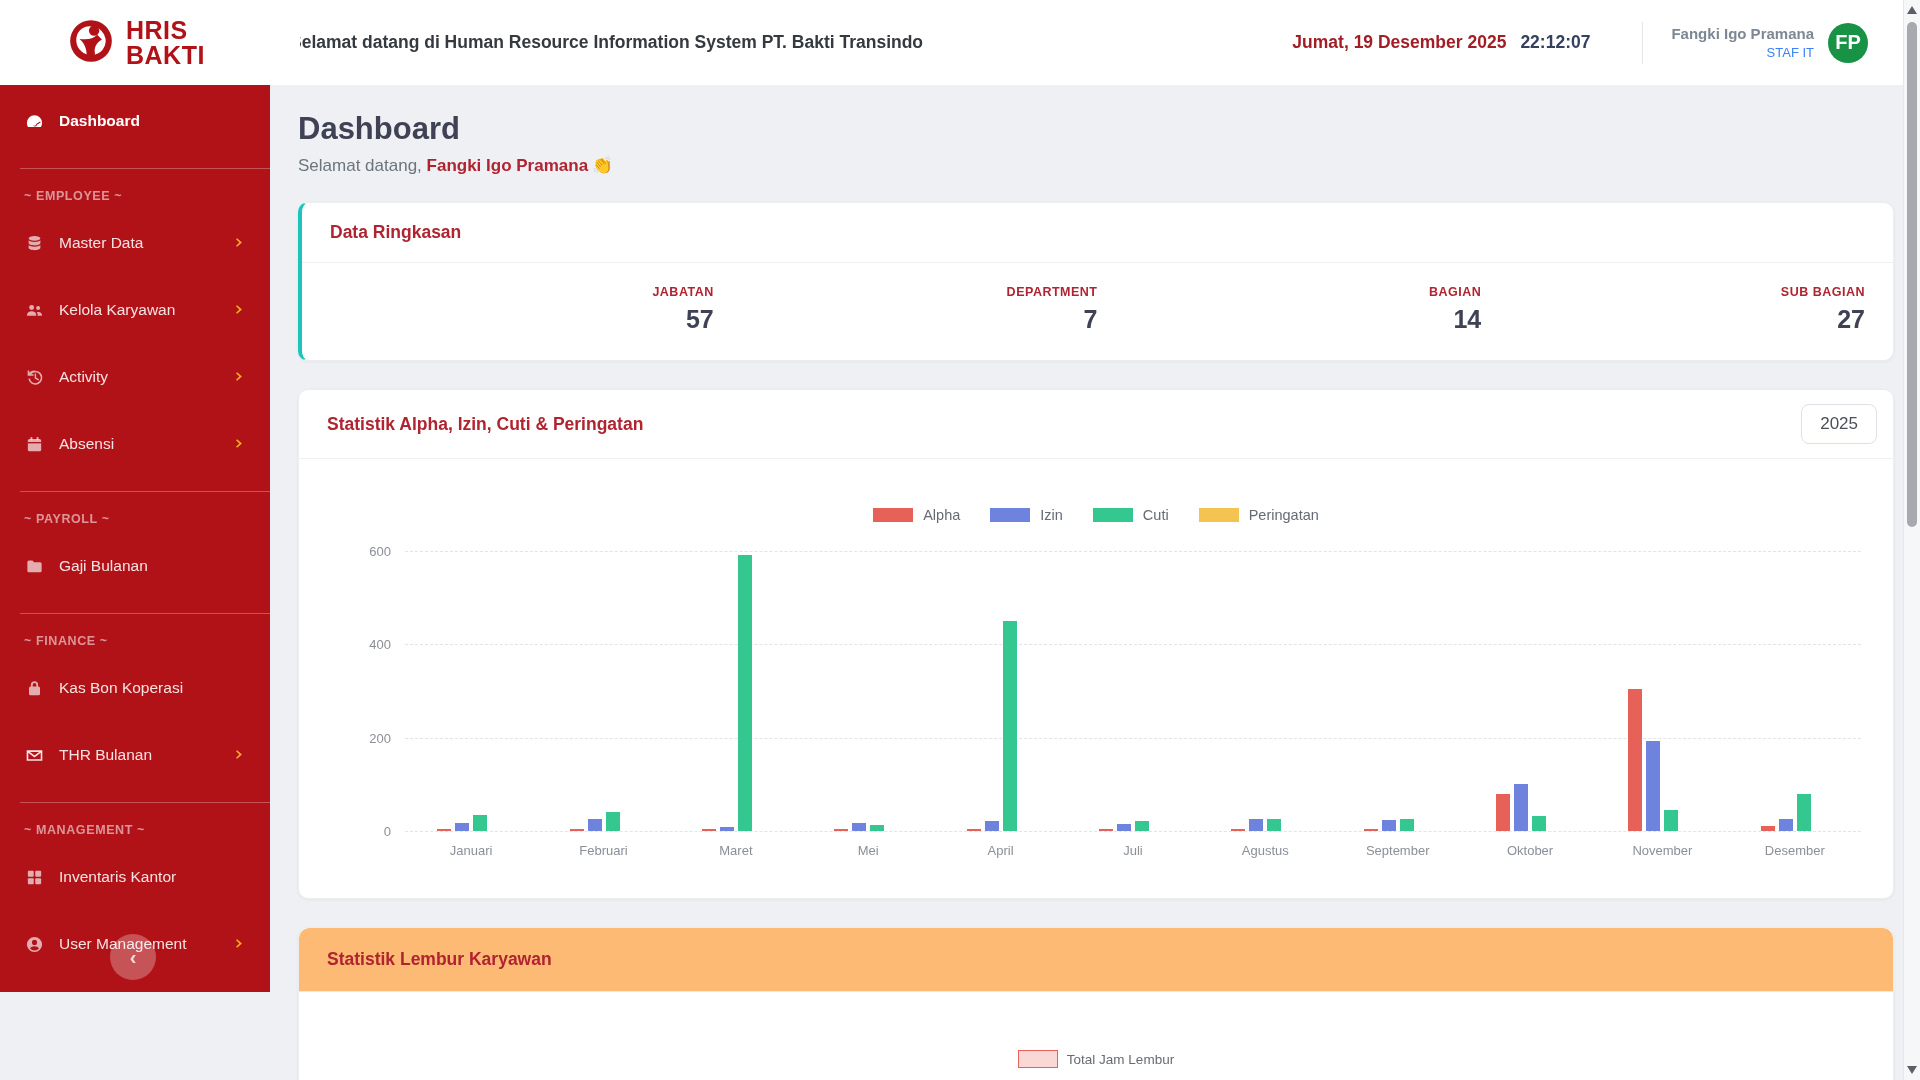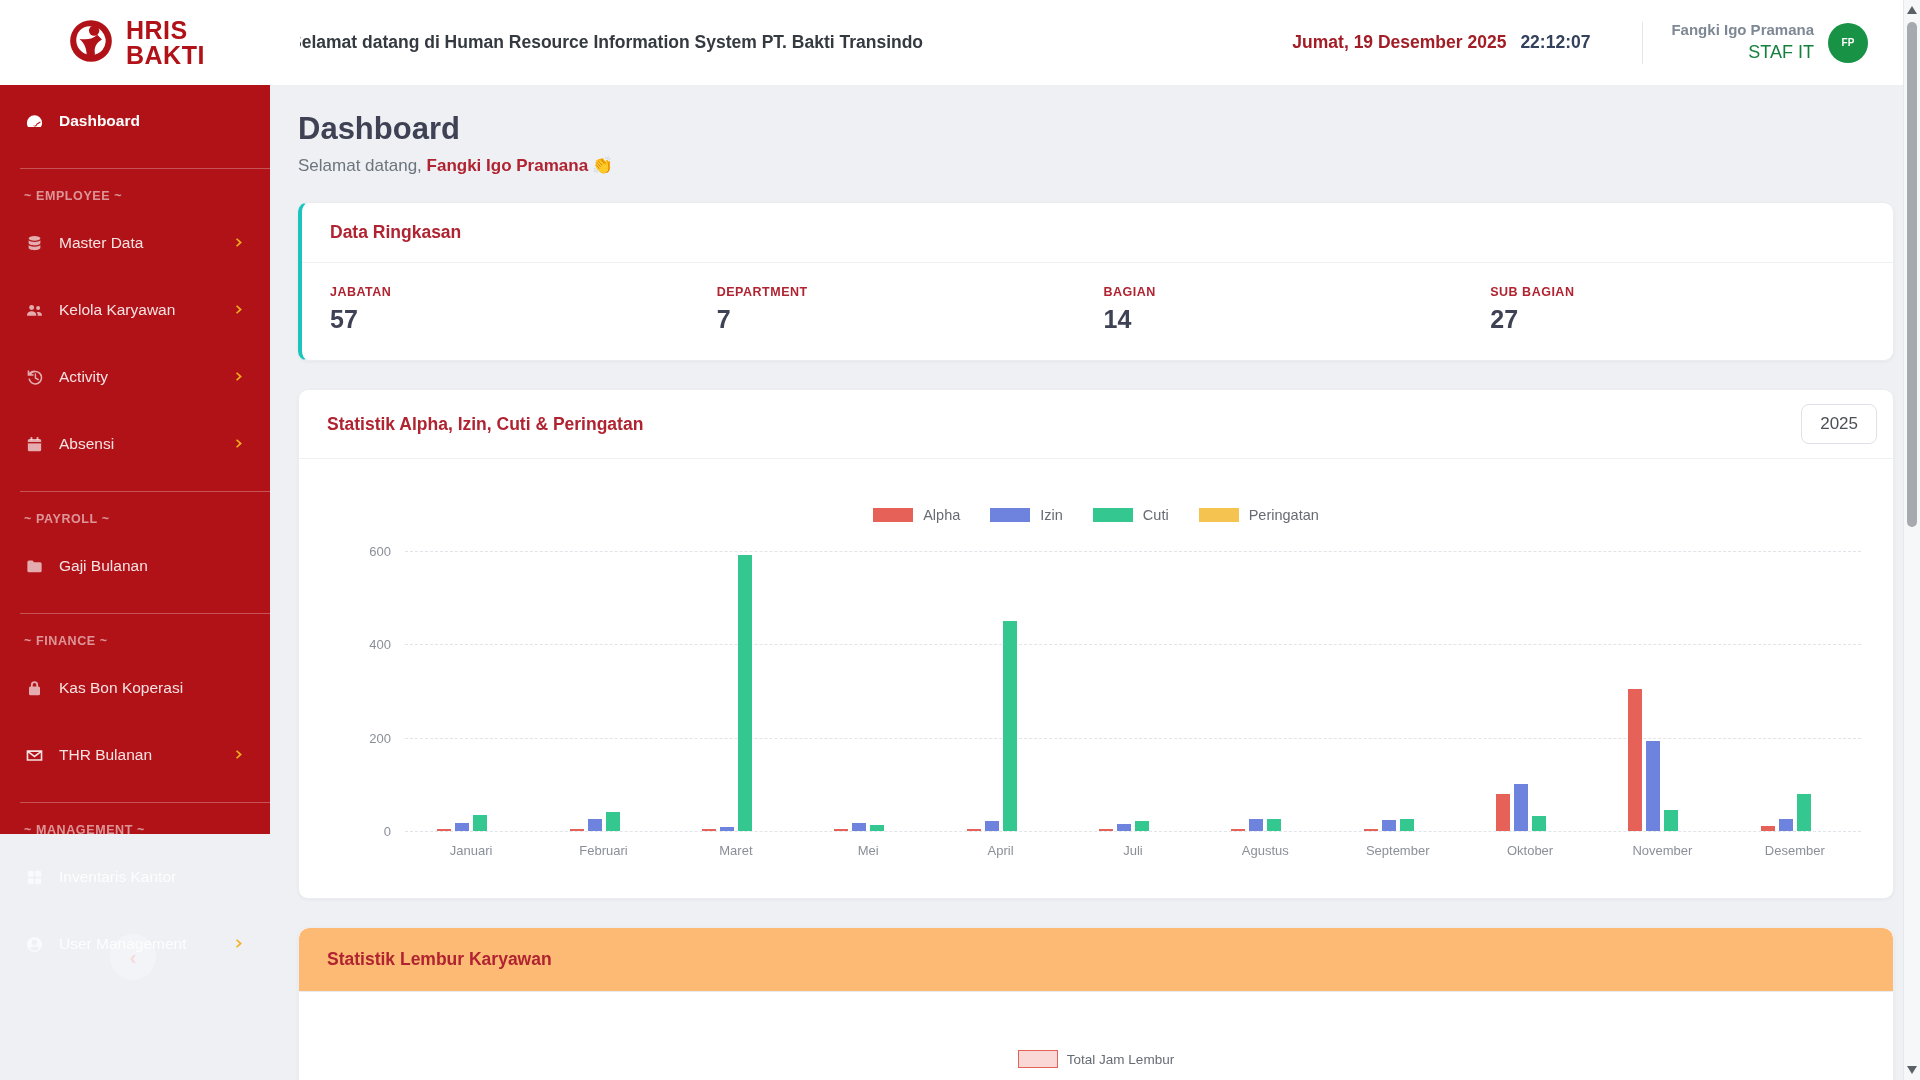--- a/index.html
+++ b/index.html
@@ -1,20 +1,20 @@
 <!DOCTYPE html>
 <html><head>
 <meta charset="utf-8">
 <style>
   * { margin:0; padding:0; box-sizing:border-box; }
   html,body { width:1920px; height:1080px; overflow:hidden; font-family:"Liberation Sans", sans-serif; background:#eef0f4; }
   .app { display:flex; width:1920px; height:1080px; position:relative; }
 
   
-  .sidebar { width:270px; min-width:270px; height:834px; background:#b11217; position:relative; }
+  .sidebar { width:270px; min-width:270px; height:992px; background:#b11217; position:relative; }
   .logo-area { height:85px; background:#ffffff; display:flex; align-items:center; padding-left:66px; gap:10px; }
   .logo-text { color:#b11217; font-weight:bold; font-size:25px; line-height:25px; letter-spacing:.5px; }
   nav { padding-top:16px; }
   .side-item { display:flex; align-items:center; height:40px; margin:0 12px 27px 10px; padding-left:14px; border-radius:6px;
                color:rgba(255,255,255,.88); font-size:15.5px; cursor:pointer; }
   .side-item.active { color:#ffffff; font-weight:bold; }
   .side-item .ico { width:20px; height:20px; margin-right:15px; display:flex; align-items:center; justify-content:center; }
   .side-item .ico svg { width:19px; height:19px; fill:rgba(255,255,255,.65); }
   .side-item.active .ico svg { fill:#ffffff; }
   .side-item .lbl { flex:1; }
@@ -31,35 +31,35 @@
   .main { flex:1; display:flex; flex-direction:column; height:1080px; }
   .topbar { height:85px; min-height:85px; background:#ffffff; display:flex; align-items:center;
             box-shadow:0 1px 0 #e8eaee; padding:0 52px 0 30px; }
   .marquee { flex:1; overflow:hidden; white-space:nowrap; }
   .marquee span { display:inline-block; margin-left:-10px; font-size:17.5px; font-weight:bold; color:#343a40; }
   .h-date { font-size:17.5px; font-weight:bold; color:#a21d26; margin-left:16px; white-space:nowrap; }
   .h-time { font-size:17.5px; font-weight:bold; color:#33415c; margin-left:14px; white-space:nowrap; }
   .vdiv { width:1px; height:42px; background:#e3e6ea; margin:0 28px 0 52px; }
   .userbox { text-align:right; line-height:1.35; }
   .uname { font-size:15px; font-weight:bold; color:#7e8895; }
-  .urole { font-size:18px; color:#15803d; }
-  .avatar { width:40px; height:40px; border-radius:50%; background:#189245; color:#ffffff; font-size:10px; font-weight:bold;
+  .urole { font-size:13px; color:#3b82f6; }
+  .avatar { width:40px; height:40px; border-radius:50%; background:#189245; color:#ffffff; font-size:20px; font-weight:bold;
             display:flex; align-items:center; justify-content:center; margin-left:14px; cursor:pointer; }
 
   .content { flex:1; overflow:hidden; padding:26px 26px 0 28px; background:#eef0f4; }
   .page-title { font-size:31px; font-weight:800; color:#3f4254; }
   .greet { font-size:17px; color:#6c757d; margin-top:8px; }
   .greet b { color:#b02330; }
 
   .card { background:#ffffff; border:1px solid #ebedf0; border-radius:10px; box-shadow:0 1px 3px rgba(60,60,80,.06); }
 
   
   .summary-card { margin-top:26px; border-left:4px solid #1bc5bd; }
   .card-head { padding:19px 28px; font-size:17.5px; font-weight:bold; color:#b02330; border-bottom:1px solid #eef0f2; }
-  .stats { display:grid; grid-template-columns:repeat(4,1fr); padding:22px 16px 26px 28px; }
+  .stats { display:grid; grid-template-columns:repeat(4,1fr); padding:22px 28px 26px 28px;text-align:right; }
   .stat-label { font-size:12.5px; font-weight:bold; letter-spacing:.5px; color:#b02330; }
   .stat-value { font-size:25px; font-weight:bold; color:#3f4254; margin-top:6px; }
 
   
   .chart-card { margin-top:28px; height:510px; position:relative; }
   .card-head-row { display:flex; align-items:center; justify-content:space-between;
                    padding:14px 16px 14px 28px; border-bottom:1px solid #eef0f2; }
   .card-title { font-size:17.5px; font-weight:bold; color:#b02330; }
   .year-select { border:1px solid #dee2e6; border-radius:8px; background:#fff; padding:9px 18px;
                  font-size:17px; color:#495057; cursor:pointer; }

